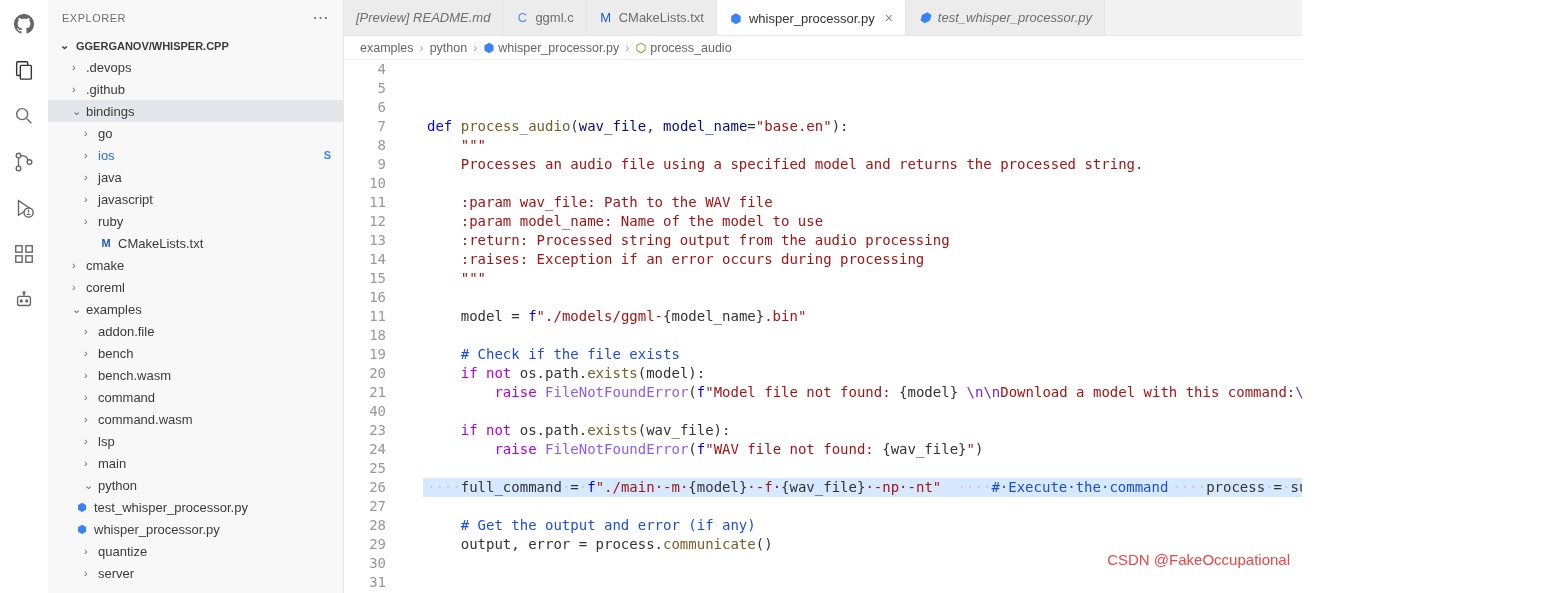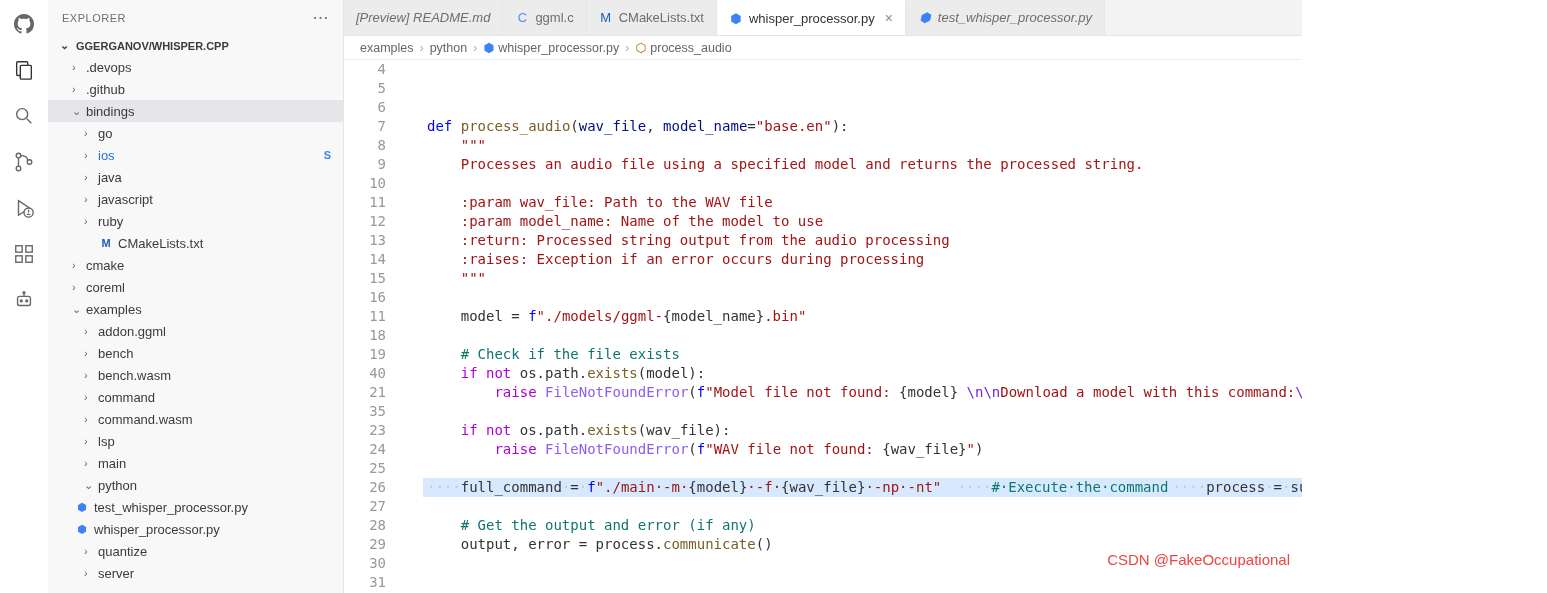--- a/index.html
+++ b/index.html
@@ -37,21 +37,21 @@
 .breadcrumb .bc-icon { display: inline-flex; align-items: center; }
 .code-area { flex: 1; display: flex; overflow: hidden; font-family: "Consolas","Menlo",monospace; font-size: 14px; line-height: 19px; }
 .gutter { width: 60px; text-align: right; padding-right: 18px; color: #999; user-select: none; }
 .gutter .ln { height: 19px; }
 .code { flex: 1; white-space: pre; overflow-x: hidden; position: relative; margin-left: 19px; }
 .code-line { height: 19px; padding-left: 4px; }
 .code-line.sel { background: #d6e9ff; display: inline-block; }
 .k-def { color: #0000ff; }
 .k-fn { color: #795e26; }
 .k-str { color: #a31515; }
-.k-comment { color: #0f766e; }
+.k-comment { color: #1d4ed8; }
 .k-kw { color: #af00db; }
 .k-num { color: #6d28d9; }
 .k-param { color: #001080; }
 .k-const { color: #0000ff; }
 .k-type { color: #8b5cf6; }
 .watermark { position: absolute; right: 12px; bottom: 24px; color: #ef4444; font-family: -apple-system,sans-serif; font-size: 15px; pointer-events: none; }
 .ws { color: #c8c8c8; }
 </style>
 </head>
 <body>
@@ -165,21 +165,21 @@
         <div class="tree-item indent-1">
           <span class="chev">›</span>
           <span>coreml</span>
         </div>
         <div class="tree-item indent-1">
           <span class="chev">⌄</span>
           <span>examples</span>
         </div>
         <div class="tree-item indent-2">
           <span class="chev">›</span>
-          <span>addon.ggml</span>
+          <span>addon.file</span>
         </div>
         <div class="tree-item indent-2">
           <span class="chev">›</span>
           <span>bench</span>
         </div>
         <div class="tree-item indent-2">
           <span class="chev">›</span>
           <span>bench.wasm</span>
         </div>
         <div class="tree-item indent-2">
@@ -268,23 +268,23 @@
           <div class="ln">10</div>
           <div class="ln">11</div>
           <div class="ln">12</div>
           <div class="ln">13</div>
           <div class="ln">14</div>
           <div class="ln">15</div>
           <div class="ln">16</div>
           <div class="ln">11</div>
           <div class="ln">18</div>
           <div class="ln">19</div>
+          <div class="ln">20</div>
+          <div class="ln">21</div>
           <div class="ln">40</div>
-          <div class="ln">21</div>
-          <div class="ln">35</div>
           <div class="ln">23</div>
           <div class="ln">24</div>
           <div class="ln">25</div>
           <div class="ln">26</div>
           <div class="ln">27</div>
           <div class="ln">28</div>
           <div class="ln">29</div>
           <div class="ln">30</div>
           <div class="ln">31</div>
         </div>

